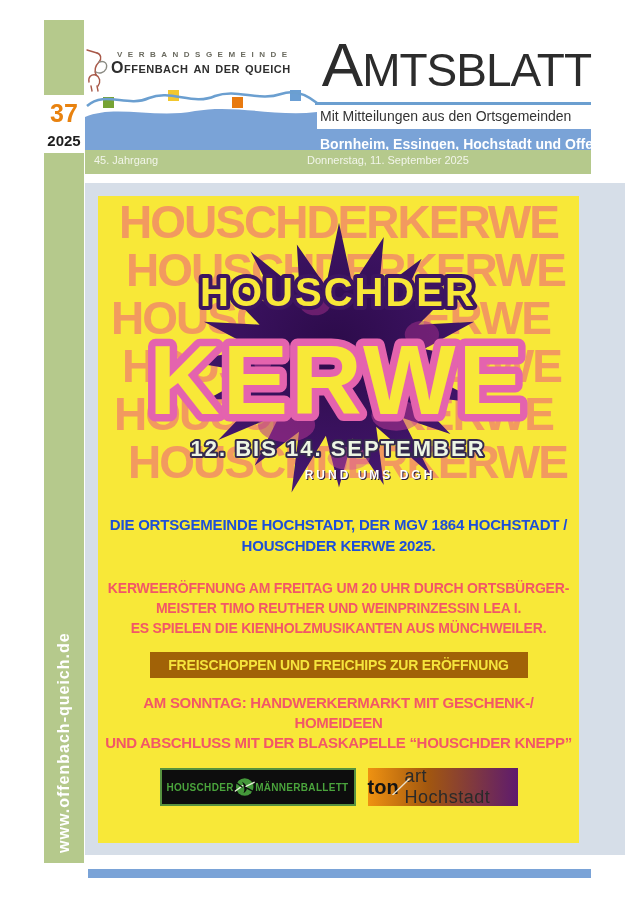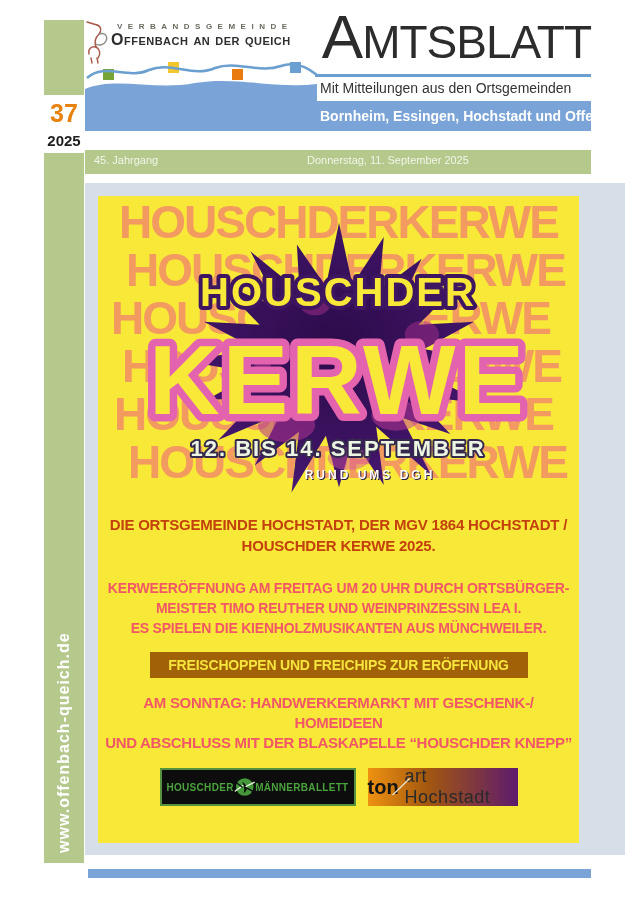--- a/index.html
+++ b/index.html
@@ -13,21 +13,21 @@
             font-size:25px;font-weight:bold;color:#e8820f;line-height:26px;}
   .sb-year{position:absolute;left:-4px;top:112px;width:48px;text-align:center;
            font-size:15px;font-weight:bold;color:#1e1e1e;}
   .sb-green-bottom{position:absolute;left:0;top:133px;width:40px;height:710px;background:#b5c98c;}
   .sb-url{position:absolute;left:0;bottom:10px;width:40px;height:290px;
           writing-mode:vertical-rl;transform:rotate(180deg);
           color:#ffffff;font-size:16px;font-weight:bold;letter-spacing:1px;
           display:flex;align-items:center;justify-content:flex-start;}
 
   
-  .header{position:absolute;left:85px;top:4px;width:506px;height:152px;text-align:right;}
+  .header{position:absolute;left:85px;top:32px;width:506px;height:152px;text-align:right;}
   .region-label{position:absolute;left:32px;top:18px;font-size:8px;letter-spacing:5.5px;
                 color:#6b6b60;font-weight:bold;white-space:nowrap;}
   .region-name{position:absolute;left:26px;top:27px;font-size:16px;font-weight:bold;
                font-variant:small-caps;letter-spacing:.5px;color:#2e2e2e;white-space:nowrap;
                text-transform:lowercase;}
   .region-name::first-letter{text-transform:uppercase;}
   .masthead{position:absolute;right:0;top:2px;font-size:46px;letter-spacing:-1px;
             color:#2c2c2c;line-height:62px;white-space:nowrap;}
   .masthead::first-letter{font-size:62px;}
   .underline{position:absolute;left:230px;right:0;top:70px;height:3px;background:#6b9fd0;}
@@ -58,21 +58,21 @@
   .wreath{position:absolute;left:50%;top:24px;transform:translateX(-50%);}
   .t-houschder{position:absolute;left:0;top:66px;width:481px;}
   .t-kerwe{position:absolute;left:0;top:104px;width:481px;}
   .t-date{position:absolute;left:0;top:232px;width:481px;}
   .t-loc{position:absolute;left:0;top:272px;width:544px;text-align:center;
          font-size:12px;font-weight:bold;letter-spacing:3px;color:#ffffff;
          text-shadow:1px 1px 0 #2a1a40;}
   .svg-text{display:block;}
 
   .invite{margin-top:16px;text-align:center;font-size:15px;font-weight:bold;
-          letter-spacing:-.2px;color:#c2410c;line-height:21px;}
+          letter-spacing:-.2px;color:#1d4ed8;line-height:21px;}
   .opening{margin-top:22px;text-align:center;font-size:14px;font-weight:bold;
            color:#f25767;line-height:20px;letter-spacing:-.2px;}
   .banner{margin:14px auto 0 auto;width:378px;height:26px;background:#a16207;
           display:flex;align-items:center;justify-content:center;
           font-size:14px;font-weight:bold;color:#f6e53c;letter-spacing:-.2px;}
   .sunday{margin-top:15px;text-align:center;font-size:15px;font-weight:bold;
           color:#f25767;line-height:20px;letter-spacing:-.3px;}
   .logos{margin-top:15px;display:flex;justify-content:center;align-items:center;gap:12px;}
   .logo-mb{width:196px;height:38px;background:#0d0d0d;border:2px solid #57923f;
            box-sizing:border-box;display:flex;align-items:center;justify-content:space-between;

